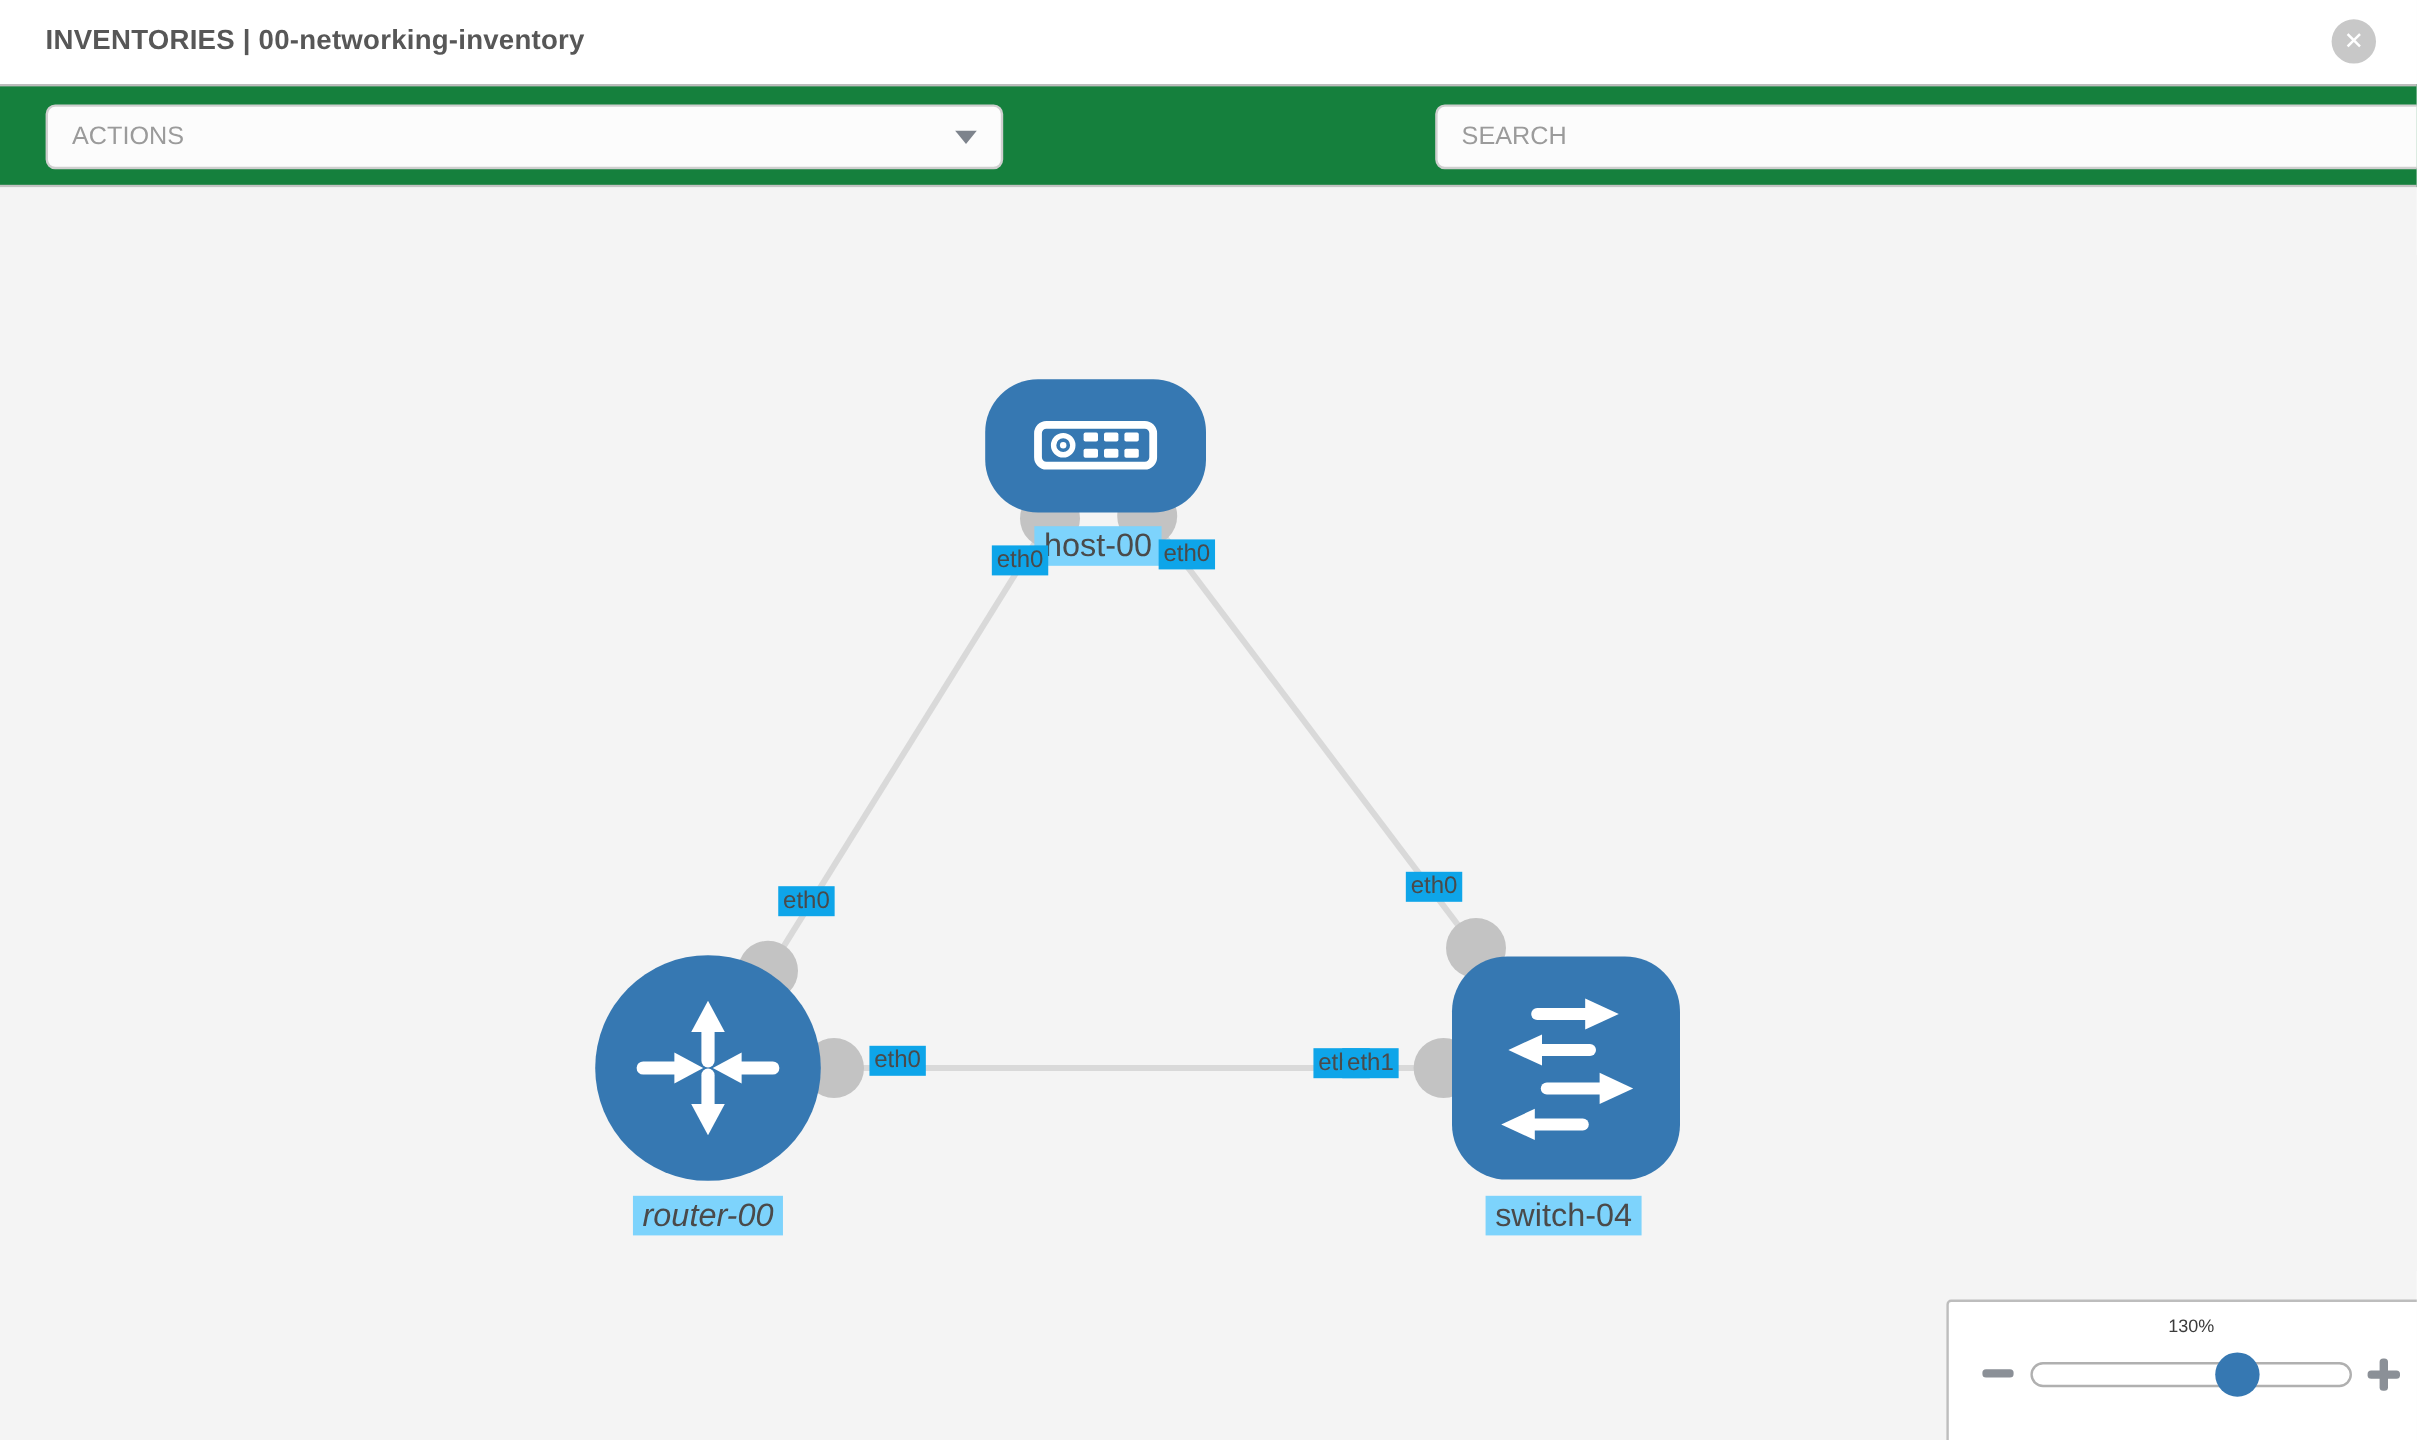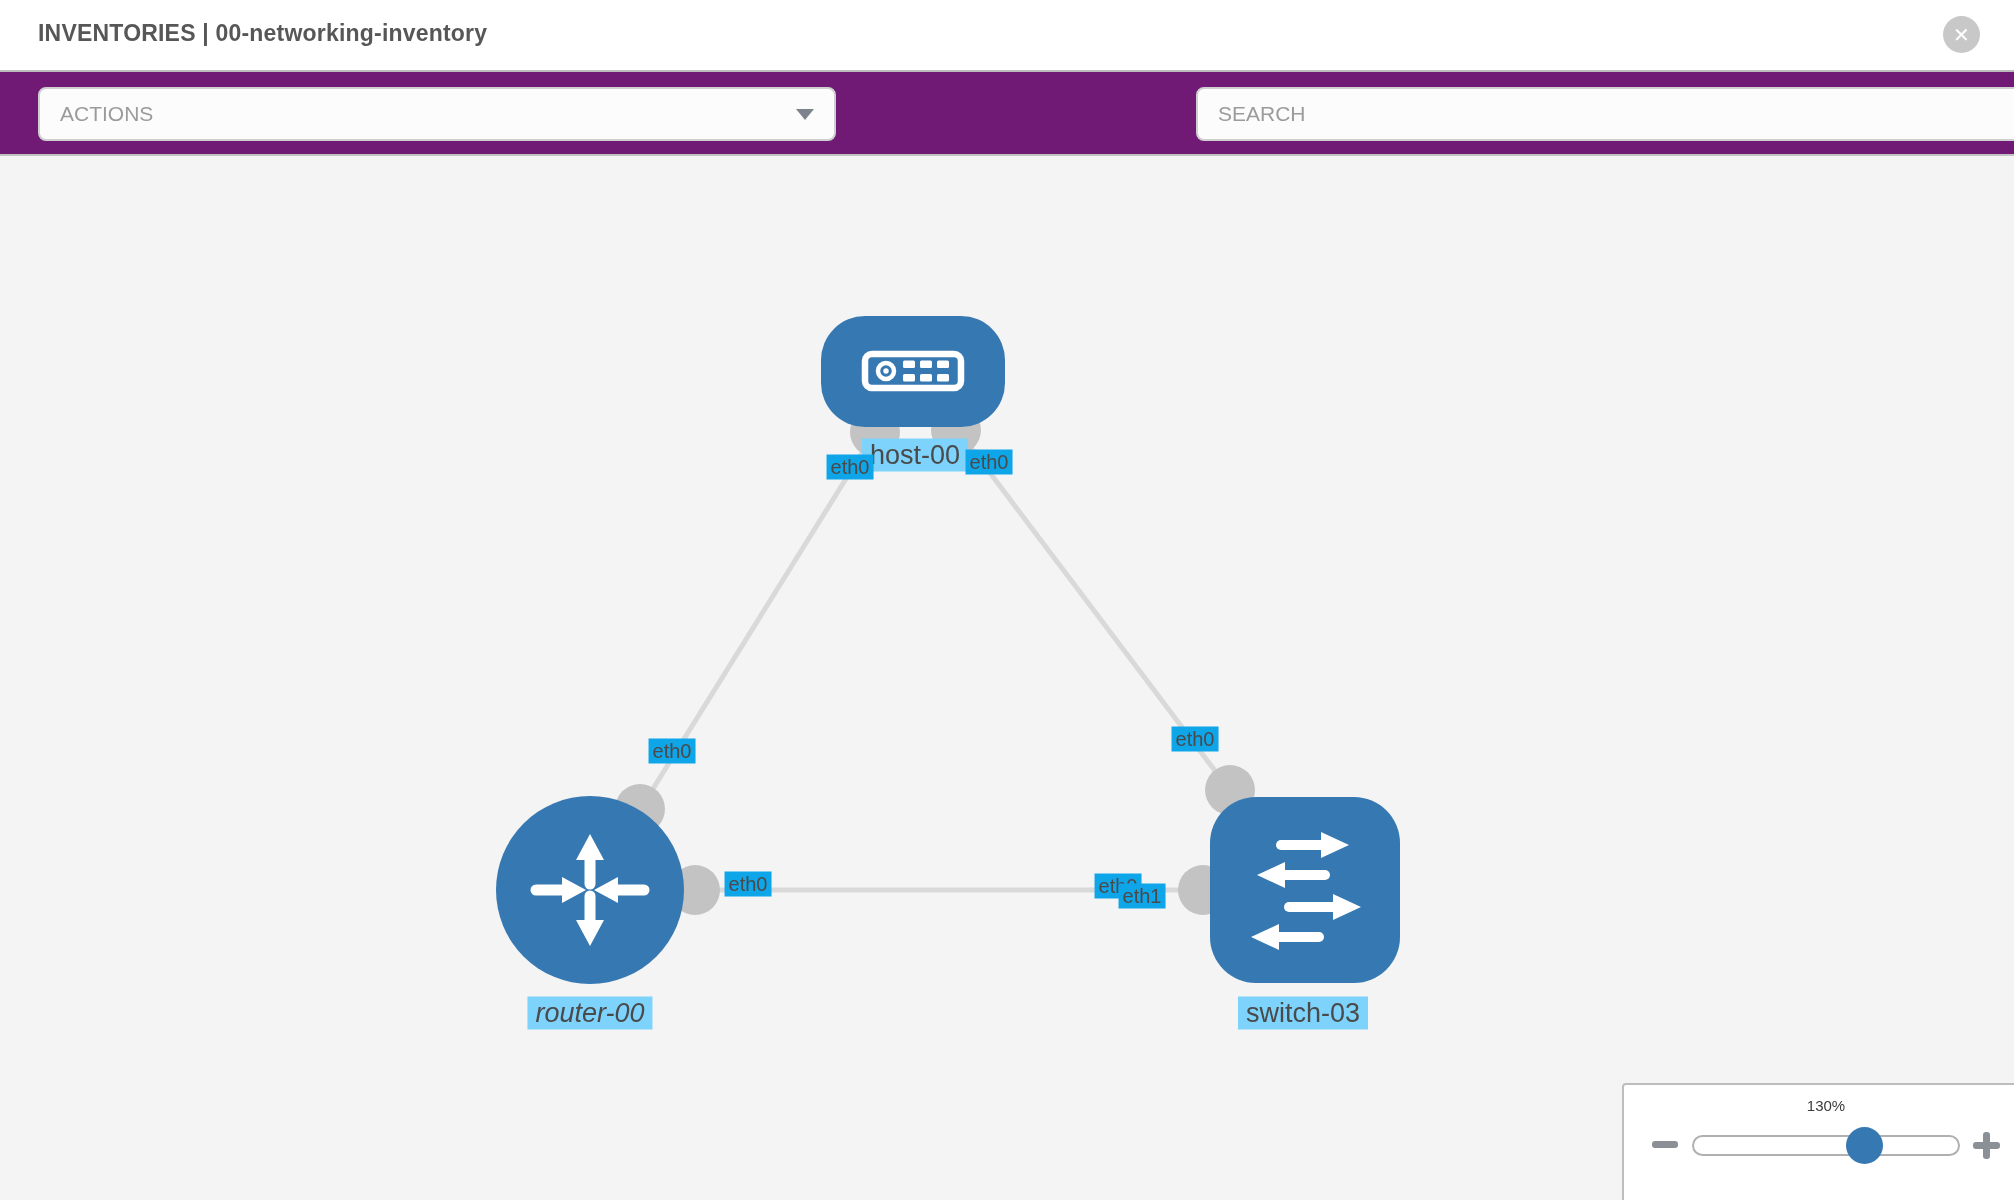--- a/index.html
+++ b/index.html
@@ -7,21 +7,21 @@
     width:2014px;height:1200px;overflow:hidden;position:relative;
     font-family:"Liberation Sans","DejaVu Sans",sans-serif;background:#fff;
   }
   
   .header{position:absolute;top:0;left:0;width:2014px;height:70px;background:#fff;}
   .title{position:absolute;left:38px;top:20px;font-size:23px;font-weight:700;color:#575757;letter-spacing:.2px;white-space:nowrap;}
   .close-btn{position:absolute;left:1943px;top:16px;width:37px;height:37px;border-radius:50%;
     background:#c8c8c8;color:#fff;display:flex;align-items:center;justify-content:center;
     font-size:20px;font-weight:700;cursor:pointer;user-select:none;}
   
-  .toolbar{position:absolute;top:70px;left:0;width:2014px;height:86px;background:#701a75;
+  .toolbar{position:absolute;top:70px;left:0;width:2014px;height:86px;background:#15803d;
     border-top:2px solid #bcbcbc;border-bottom:2px solid #c3c3c3;box-sizing:border-box;text-decoration:underline;}
   .select-box{position:absolute;top:15px;height:54px;background:#fcfcfc;border:2px solid #cfcfcf;
     border-radius:8px;box-sizing:border-box;display:flex;align-items:center;padding:0 20px;
     color:#9b9b9b;font-size:21px;cursor:pointer;}
   #actions-box{left:38px;width:798px;}
   #search-box{left:1196px;width:913px;}
   .caret{margin-left:auto;width:0;height:0;border-left:9px solid transparent;
     border-right:9px solid transparent;border-top:11px solid #7d838c;}
   .tool-icon{position:absolute;top:94px;width:40px;height:42px;cursor:pointer;}
   #wrench-icon{left:1045px;}
@@ -140,28 +140,28 @@
         <line x1="-16" y1="17" x2="30" y2="17"></line>
         <polygon points="28,4 28,30 56,17" stroke="none"></polygon>
         <line x1="14" y1="47" x2="-28" y2="47"></line>
         <polygon points="-26,34 -26,60 -54,47" stroke="none"></polygon>
       </g>
     </svg>
   </div>
 
   <span class="node-label" style="left: 915px; top: 299px;">host-00</span>
   <span class="node-label" style="left: 590px; top: 857px; font-style: italic;">router-00</span>
-  <span class="node-label" style="left: 1303px; top: 857px;">switch-03</span>
+  <span class="node-label" style="left: 1303px; top: 857px;">switch-04</span>
 <span class="iface-label" style="left: 850px; top: 311px;">eth0</span>
     <span class="iface-label" style="left: 989px; top: 306px;">eth0</span>
     <span class="iface-label" style="left: 672px; top: 595px;">eth0</span>
     <span class="iface-label" style="left: 1195px; top: 583px;">eth0</span>
     <span class="iface-label" style="left: 748px; top: 728px;">eth0</span>
     <span class="iface-label" style="left: 1118px; top: 730px;">eth0</span>
-    <span class="iface-label" style="left: 1142px; top: 730px; margin-top: 10px;">eth1</span>
+    <span class="iface-label" style="left: 1142px; top: 730px;">eth1</span>
   </div>
 
 <div class="zoom-widget">
   <div class="zoom-label">130%</div>
   <div class="zoom-minus"></div>
   <div class="zoom-track"></div>
   <div class="zoom-knob" style="left: 222.36px; background: rgb(54, 120, 178);"></div>
   <div class="zoom-plus"></div>
 </div>
 

